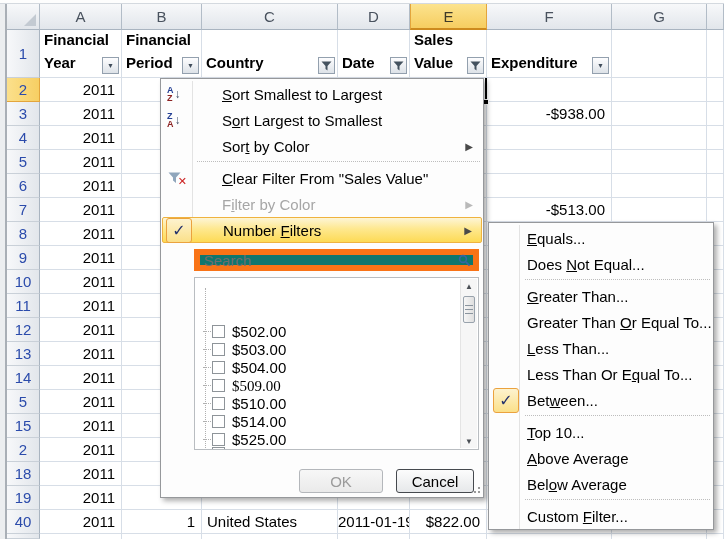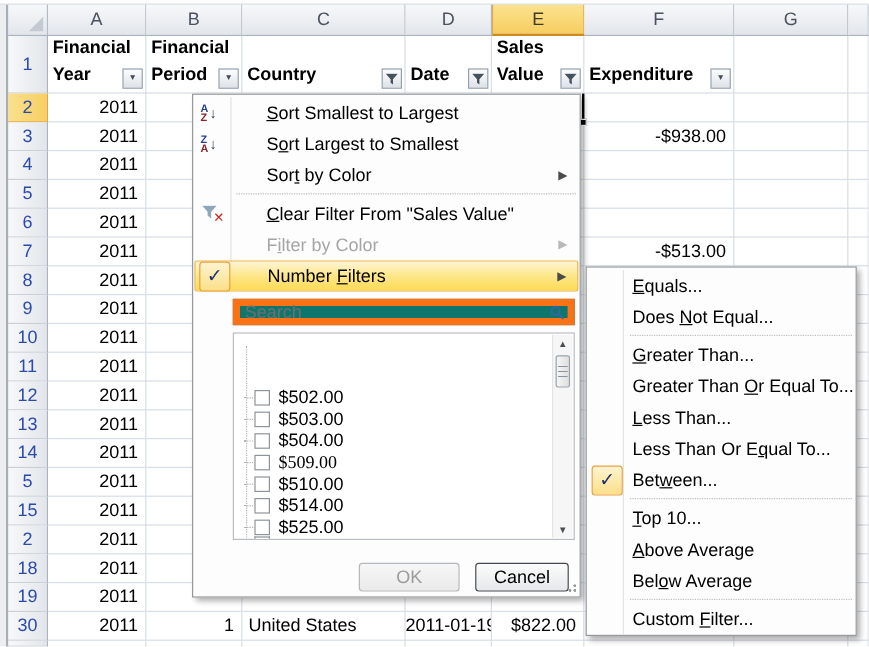--- a/index.html
+++ b/index.html
@@ -93,21 +93,21 @@
       <div class="rowhdr abs" style="left: 7px; top: 270px; width: 33px; height: 24px;">10</div>
       <div class="rowhdr abs" style="left: 7px; top: 294px; width: 33px; height: 24px;">11</div>
       <div class="rowhdr abs" style="left: 7px; top: 318px; width: 33px; height: 24px;">12</div>
       <div class="rowhdr abs" style="left: 7px; top: 342px; width: 33px; height: 24px;">13</div>
       <div class="rowhdr abs" style="left: 7px; top: 366px; width: 33px; height: 24px;">14</div>
       <div class="rowhdr abs" style="left: 7px; top: 390px; width: 33px; height: 24px;">5</div>
       <div class="rowhdr abs" style="left: 7px; top: 414px; width: 33px; height: 24px;">15</div>
       <div class="rowhdr abs" style="left: 7px; top: 438px; width: 33px; height: 24px;">2</div>
       <div class="rowhdr abs" style="left: 7px; top: 462px; width: 33px; height: 24px;">18</div>
       <div class="rowhdr abs" style="left: 7px; top: 486px; width: 33px; height: 24px;">19</div>
-      <div class="rowhdr abs" style="left: 7px; top: 510px; width: 33px; height: 24px;">30</div>
+      <div class="rowhdr abs" style="left: 7px; top: 510px; width: 33px; height: 24px;">40</div>
       <div class="rowhdr abs" style="left: 7px; top: 534px; width: 33px; height: 5px;"></div>
       <div class="gridline abs" style="left: 121px; top: 30px; width: 1px; height: 509px;"></div>
       <div class="gridline abs" style="left: 201px; top: 30px; width: 1px; height: 509px;"></div>
       <div class="gridline abs" style="left: 337px; top: 30px; width: 1px; height: 509px;"></div>
       <div class="gridline abs" style="left: 409px; top: 30px; width: 1px; height: 509px;"></div>
       <div class="gridline abs" style="left: 486px; top: 30px; width: 1px; height: 509px;"></div>
       <div class="gridline abs" style="left: 611px; top: 30px; width: 1px; height: 509px;"></div>
       <div class="gridline abs" style="left: 706px; top: 30px; width: 1px; height: 509px;"></div>
       <div class="gridline abs" style="left: 723px; top: 30px; width: 1px; height: 509px;"></div>
       <div class="gridline abs" style="left: 40px; top: 77px; width: 684px; height: 1px;"></div>

